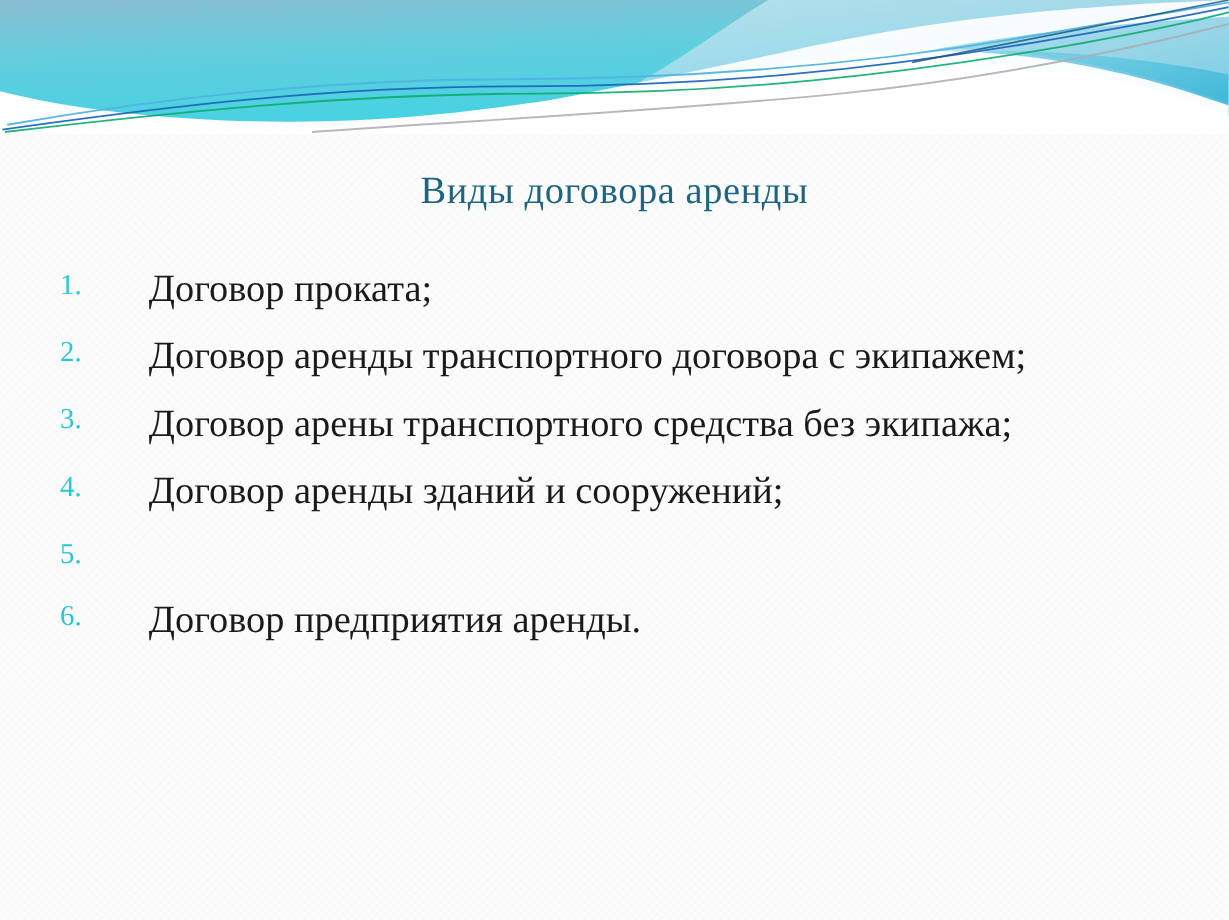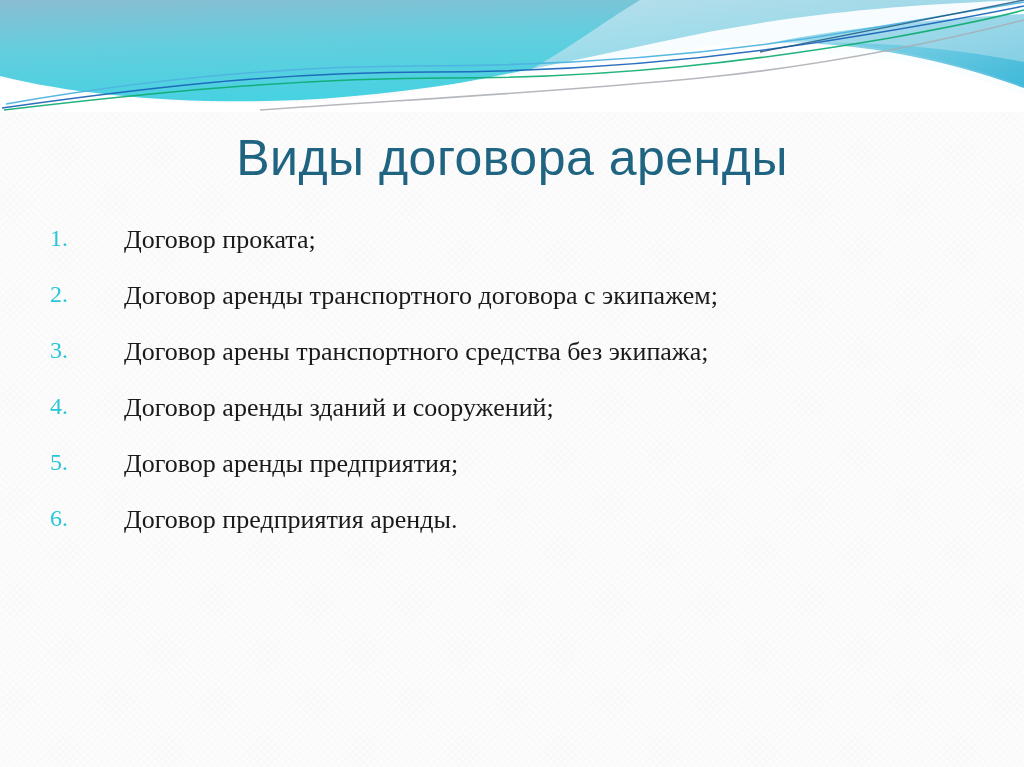--- a/index.html
+++ b/index.html
@@ -46,23 +46,23 @@
   
   .title-block {
     position: absolute;
     left: 0;
     top: 128px;
     width: 1024px;
     text-align: center;
   }
   .slide-title {
     margin: 0;
-    font-family: Liberation Sans, sans-serif;
+    font-family: Liberation Serif, serif;
     font-weight: 400;
-    font-size: 50px;
+    font-size: 32px;
     line-height: 60px;
     letter-spacing: 0.5px;
     color: #1f6480;
     white-space: nowrap;
   }
 
   
   .body-block {
     position: absolute;
     left: 46px;
@@ -89,21 +89,21 @@
     width: 44px;
     text-align: left;
     font-family: "Liberation Serif", "DejaVu Serif", serif;
     font-size: 24px;
     line-height: 32px;
     color: #28c6d6;
   }
   .item-text {
     display: block;
     font-family: "Liberation Serif", "DejaVu Serif", serif;
-    font-size: 26px;
+    font-size: 32px;
     line-height: 44px;
     color: #1a1a1a;
     max-width: 800px;
   }
 </style>
 </head>
 <body>
 
 <div class="slide">
 
@@ -161,21 +161,20 @@
       <li class="list-item">
         <span class="item-number">3.</span>
         <span class="item-text">Договор арены транспортного средства без экипажа;</span>
       </li>
       <li class="list-item">
         <span class="item-number">4.</span>
         <span class="item-text">Договор аренды зданий и сооружений;</span>
       </li>
       <li class="list-item">
         <span class="item-number">5.</span>
-        <span class="item-text">Договор аренды предприятия;</span>
       </li>
       <li class="list-item">
         <span class="item-number">6.</span>
         <span class="item-text">Договор предприятия аренды.</span>
       </li>
     </ol>
   </div>
 
 </div>
 

